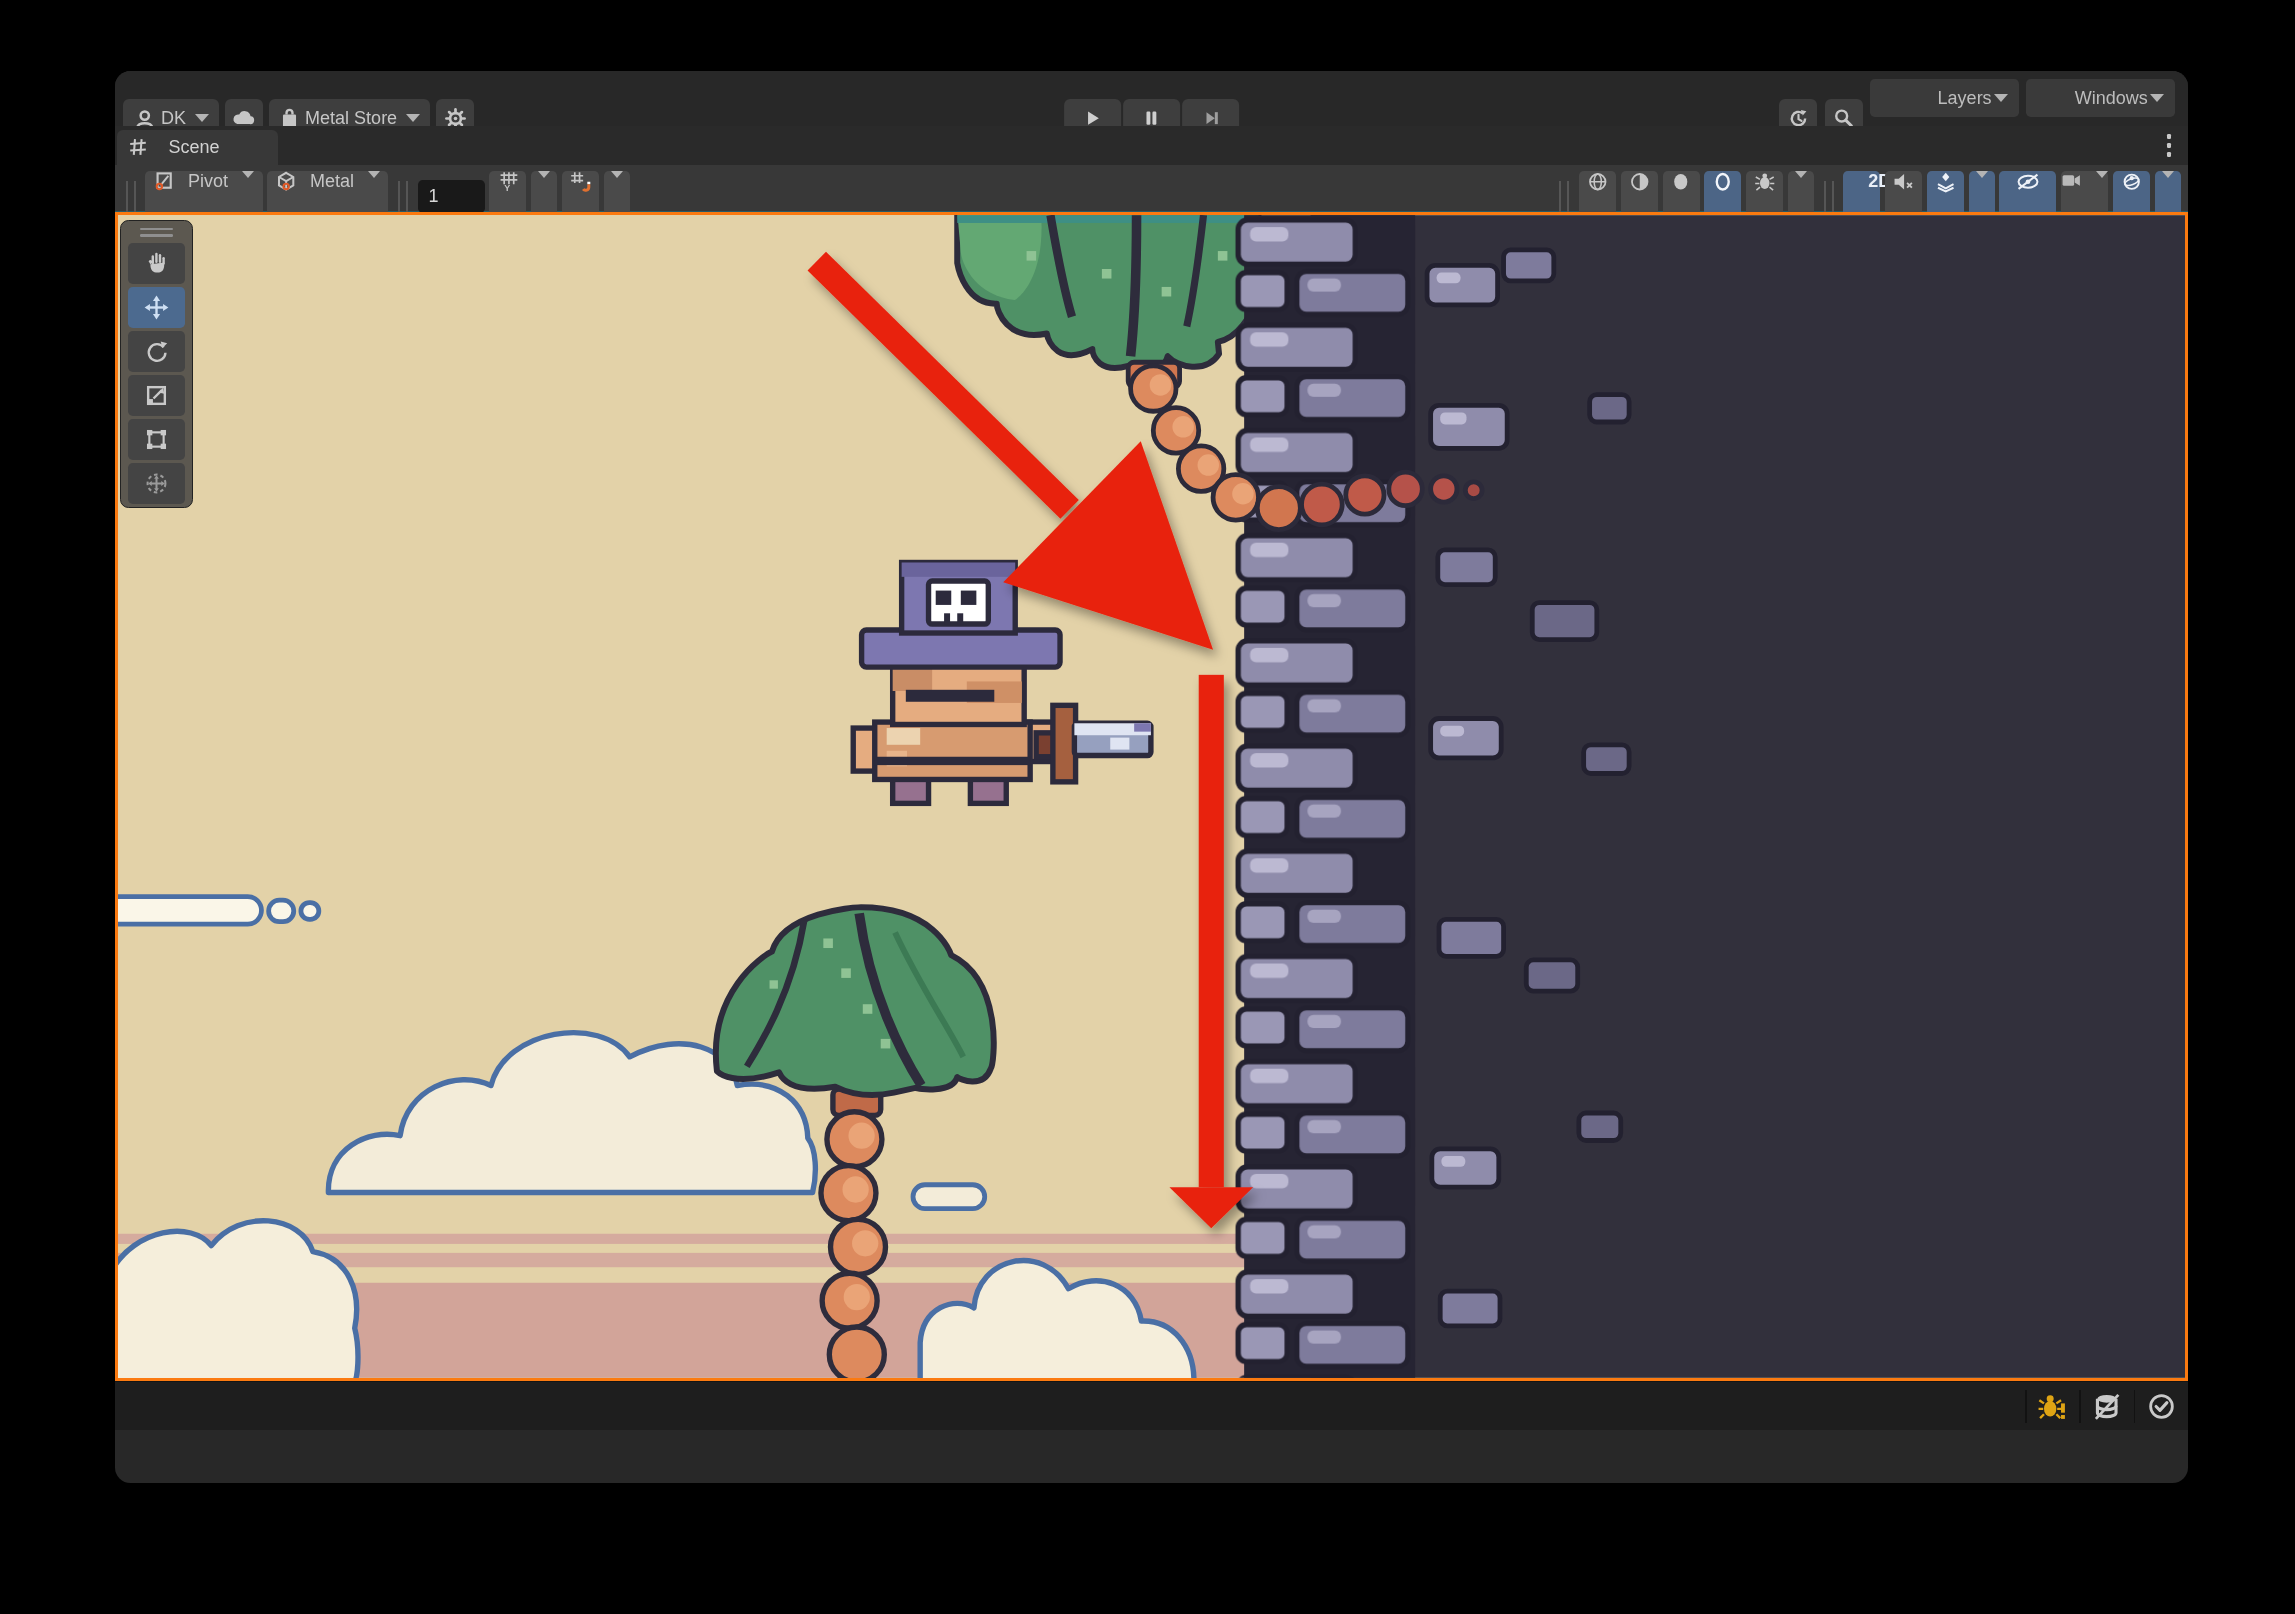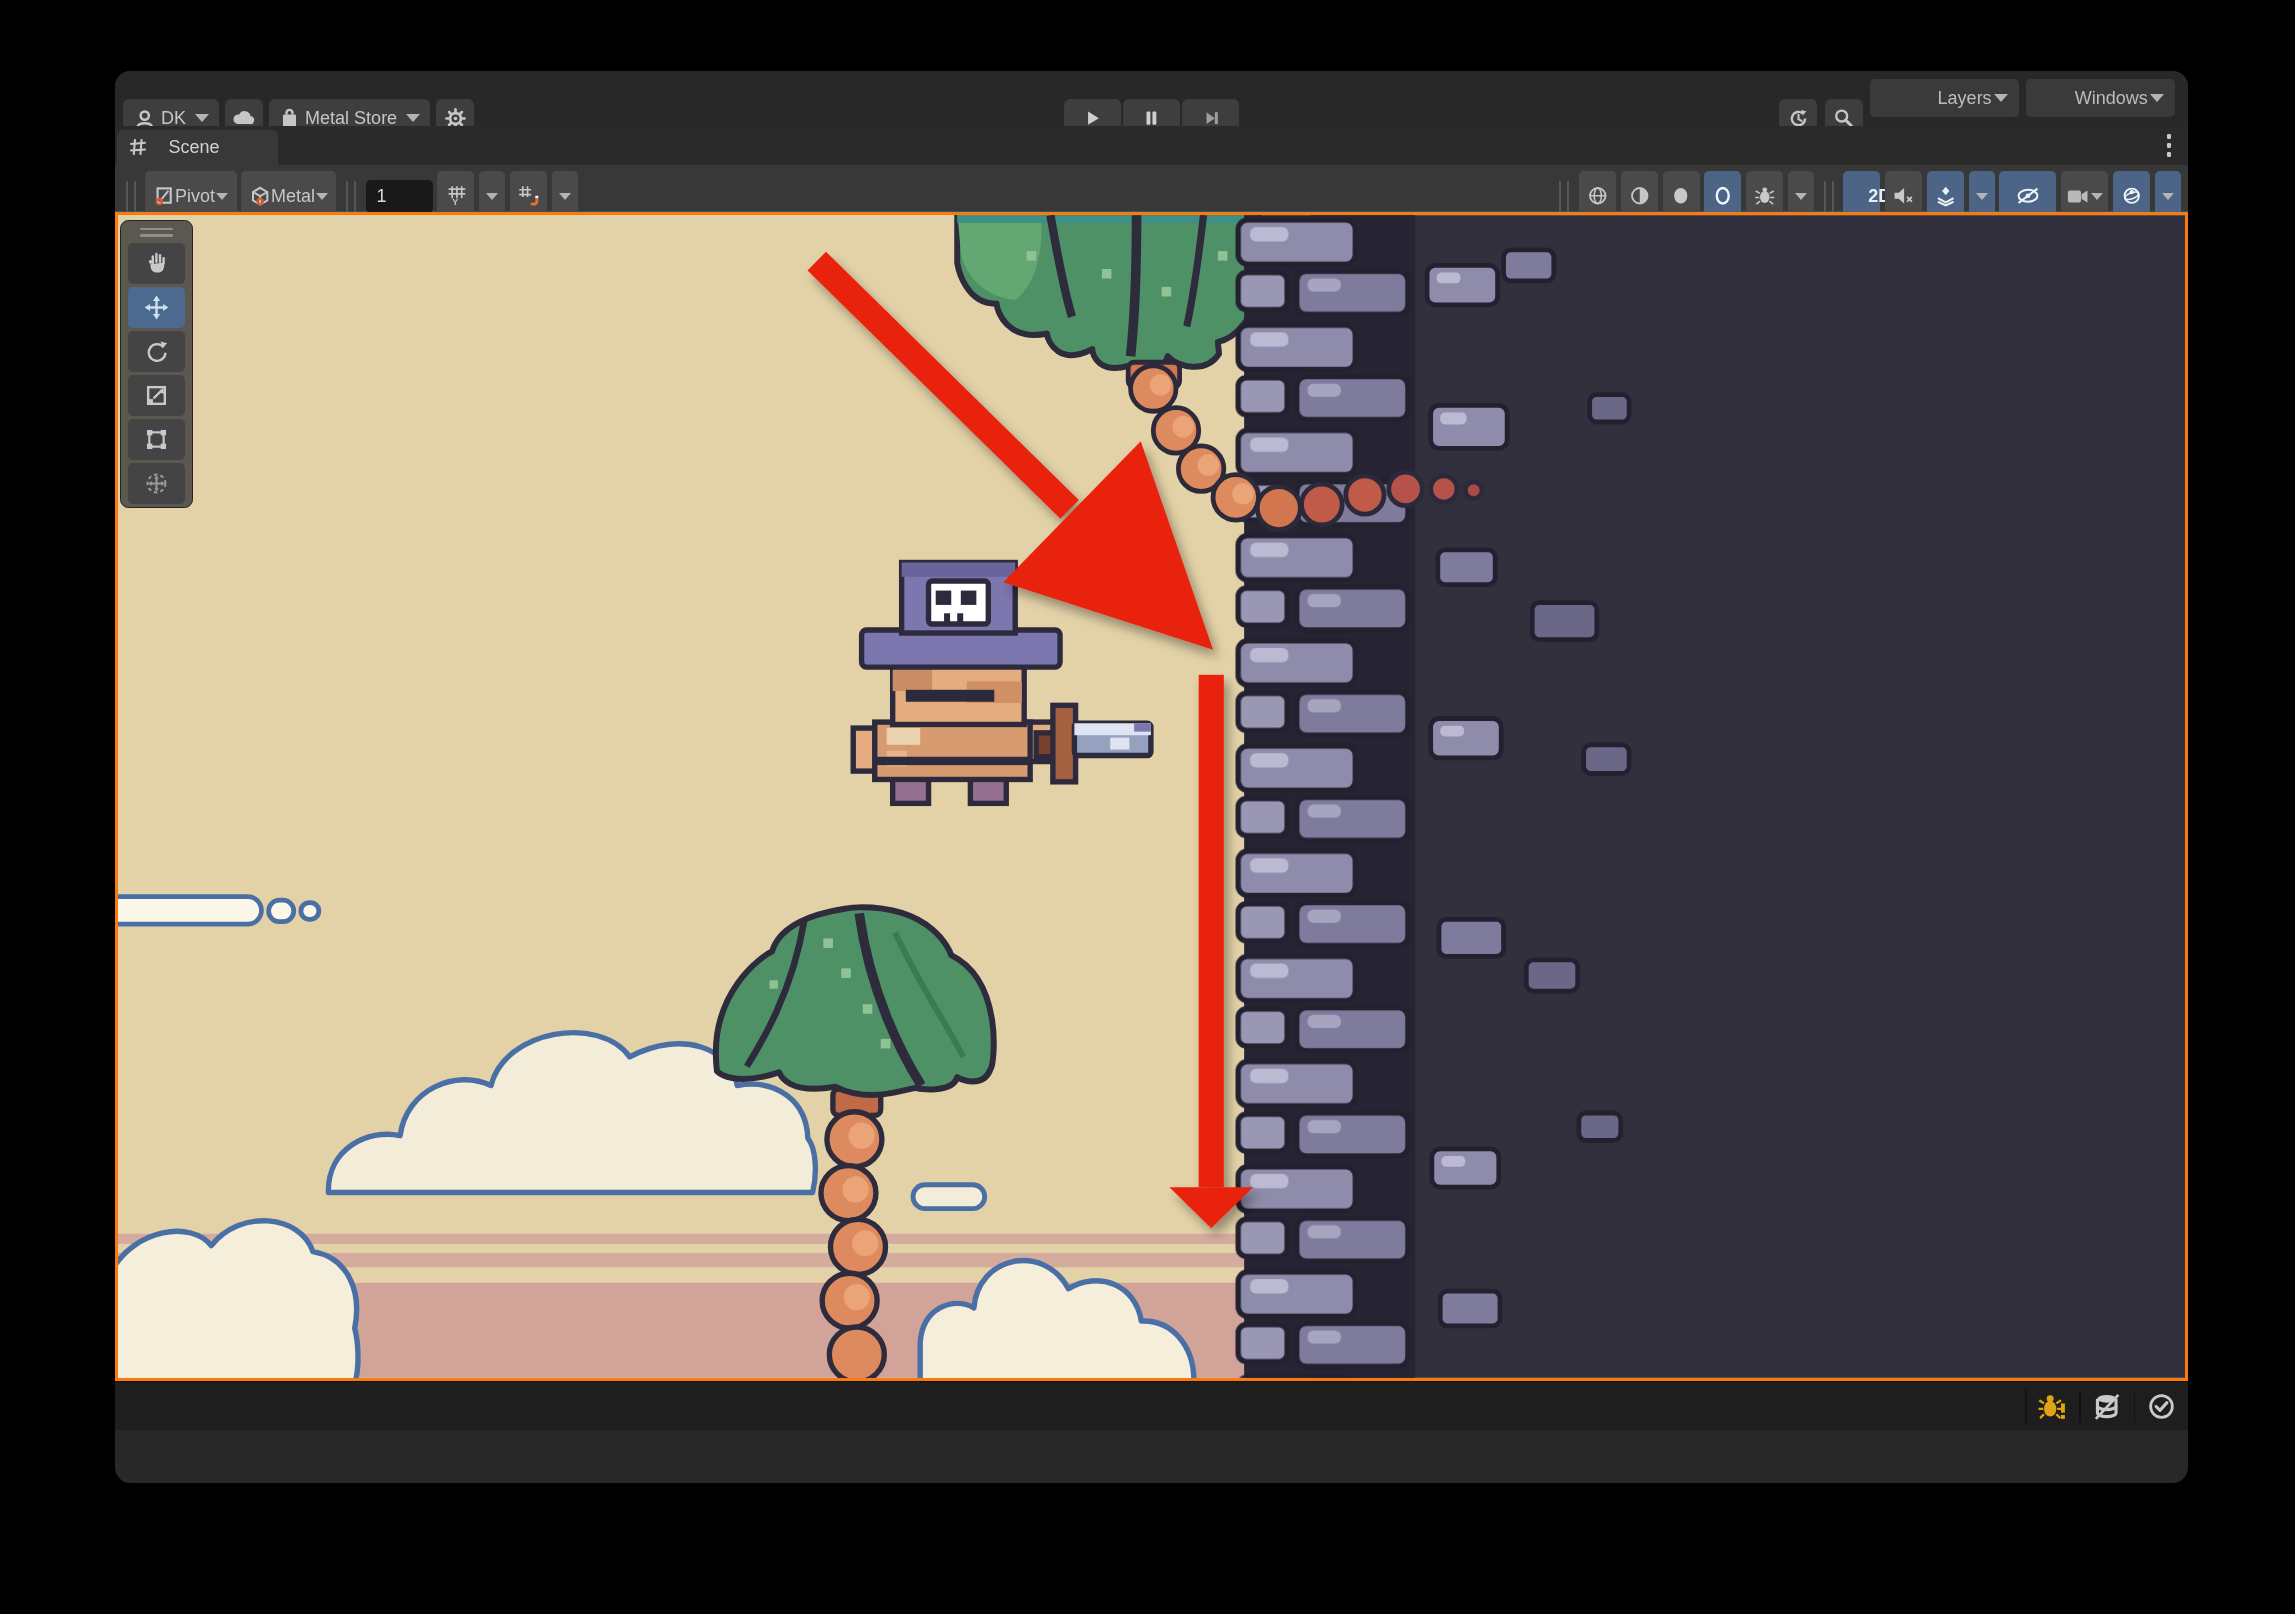--- a/index.html
+++ b/index.html
@@ -38,22 +38,22 @@
   .tab{position:absolute;left:2.4px;top:3.6px;height:35px;width:161px;background:#383838;
        border-radius:6px 6px 0 0;display:flex;align-items:center;gap:21px;padding-left:12px;
        font-size:18px;color:#d2d2d2;box-sizing:border-box;}
   .kebab{position:absolute;right:16.7px;top:8.4px;display:flex;flex-direction:column;gap:4.2px;}
   .kebab i{width:4.8px;height:4.8px;background:#c9c9c9;border-radius:1.2px;}
   
   .scenebar{position:relative;height:47px;background:#383838;border-bottom:1.8px solid #265a67;box-sizing:border-box;}
   .sb-left,.sb-right{position:absolute;top:6px;display:flex;align-items:center;gap:4.8px;}
   .sb-left{left:6px;}
   .sb-right{right:7.2px;}
-  .sbtn{height:50px;background:#4a4a4a;border-radius:4.8px;display:flex;align-items:center;justify-content:center;
-        gap:1px;padding:0 8.4px;font-size:18px;color:#c6c6c6;box-sizing:border-box;}
+  .sbtn{height:50px;background:#4a4a4a;border-radius:4.8px;display:flex;justify-content:center;
+        gap:14px;padding:0 8.4px;font-size:18px;color:#c6c6c6;box-sizing:border-box;}
   .sbtn.sq{width:37px;padding:0;}
   .sbtn.narrow{width:26px;padding:0;}
   .sbtn.blue{background:#4c6586;color:#e8eef7;}
   .handle{width:6px;height:31px;border-left:2.4px solid #565656;border-right:2.4px solid #565656;margin:0 4.8px;}
   .numfield{width:67px;height:33px;background:#191919;border-radius:4.8px;color:#d8d8d8;font-size:18px;
             display:flex;align-items:center;padding-left:10.8px;box-sizing:border-box;}
   .dd2{width:0;height:0;border-left:6.6px solid transparent;border-right:6.6px solid transparent;border-top:7.8px solid #b4b4b4;}
   
   .viewport{position:relative;height:1169px;border:3px solid #fb7a10;box-sizing:border-box;background:#e3d2a8;overflow:hidden;}
   .toolpalette{position:absolute;left:2.4px;top:4.8px;width:66px;background:#3a3a3acc;border:1.2px solid #232323;

